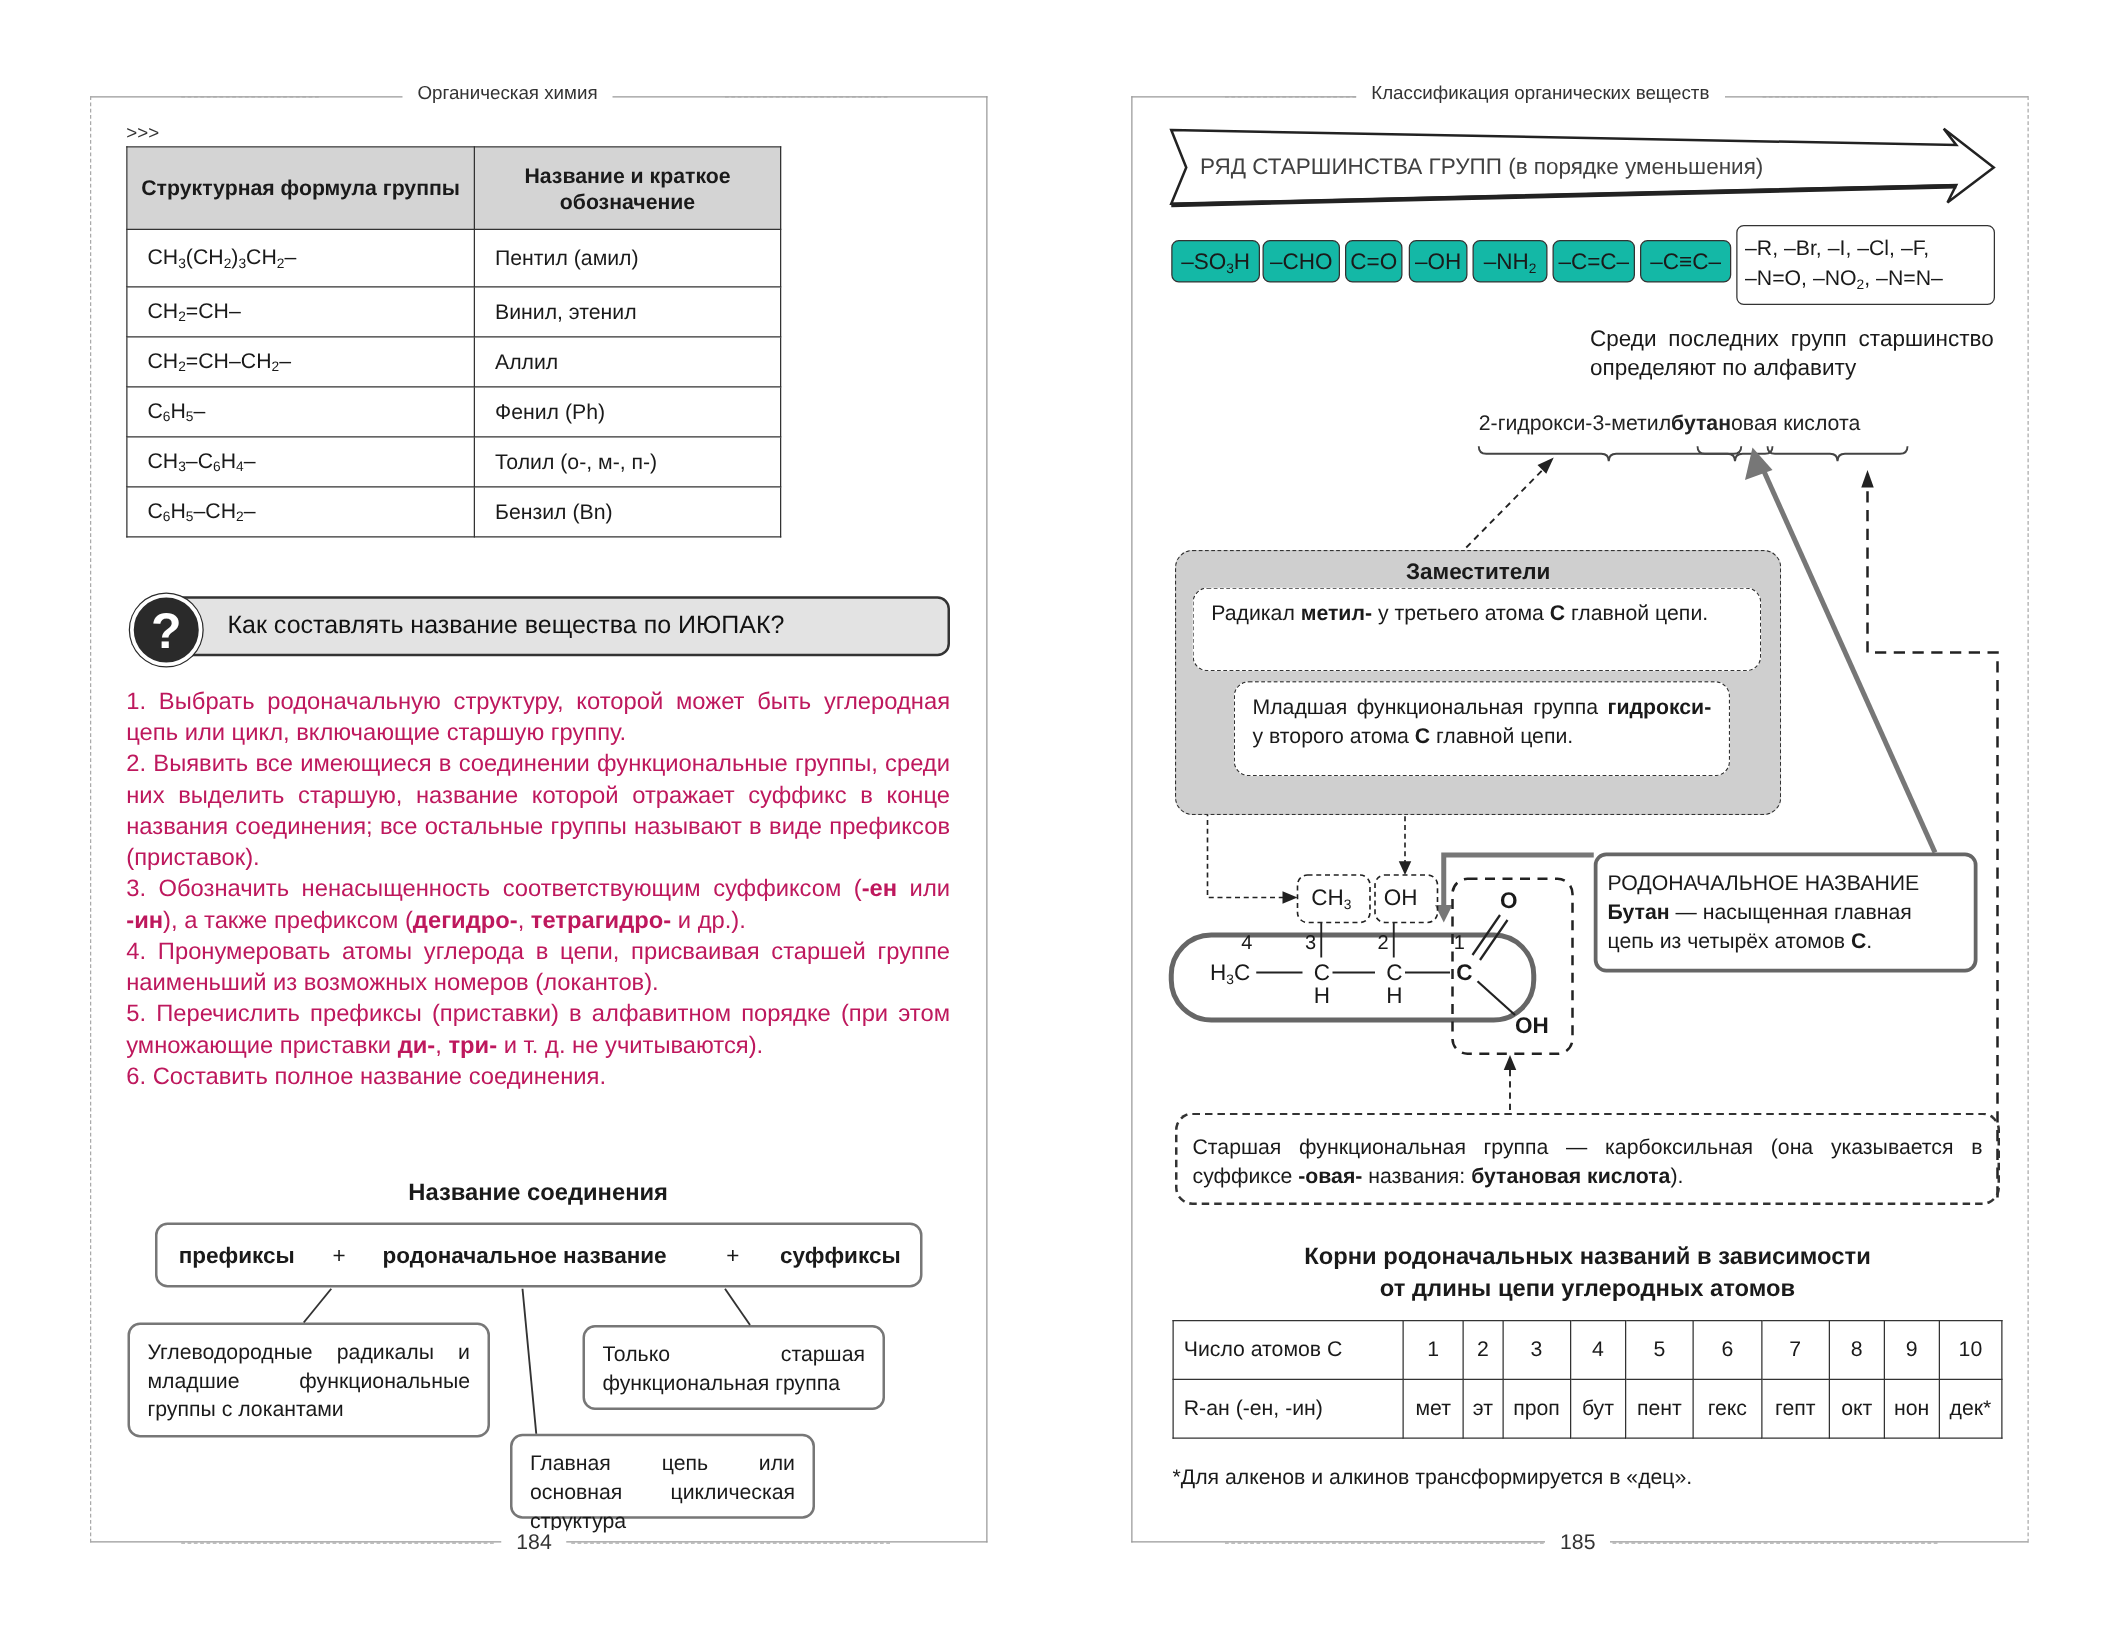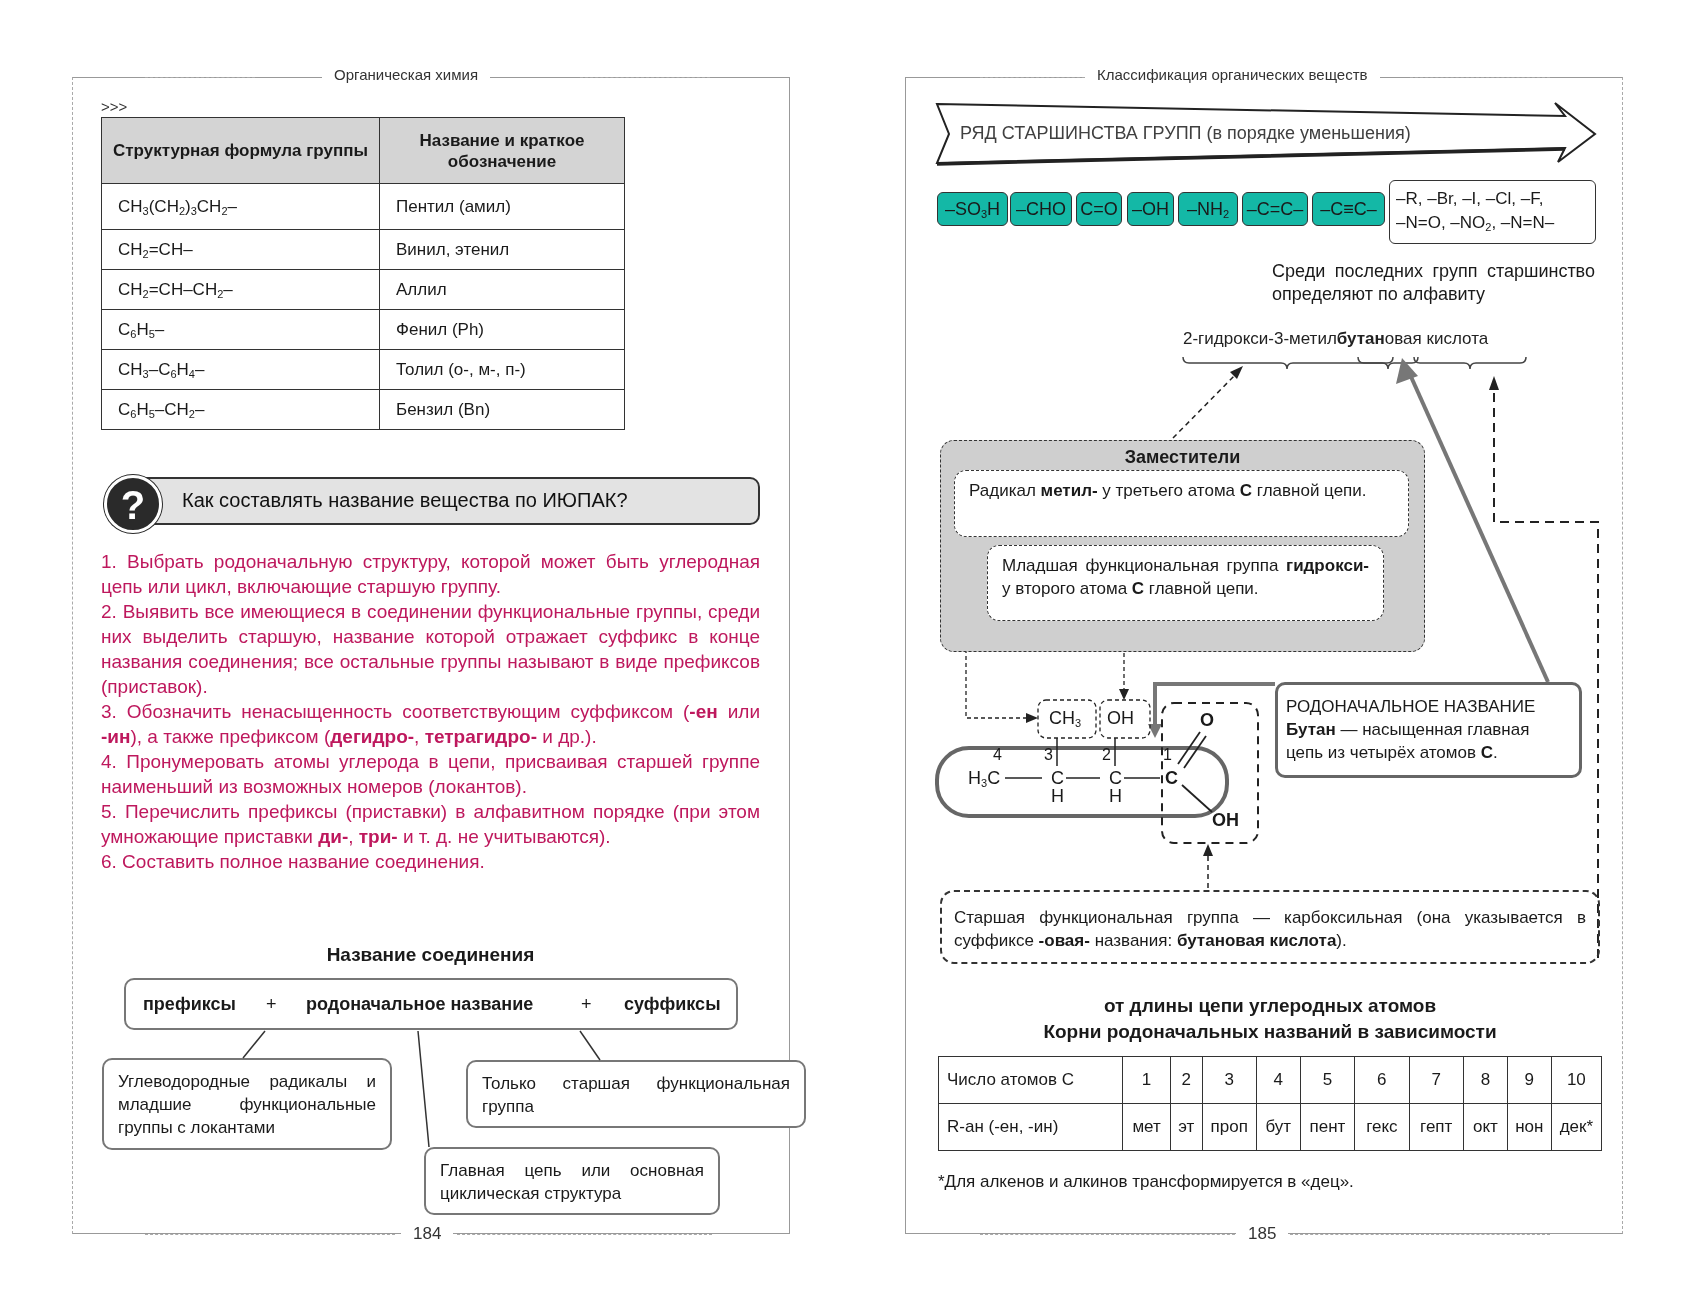--- a/index.html
+++ b/index.html
@@ -129,22 +129,22 @@
 
 <div class="formula-box">
   <span style="left:17px;">префиксы</span>
   <span style="left:140px; font-weight:normal;">+</span>
   <span style="left:180px;">родоначальное название</span>
   <span style="left:455px; font-weight:normal;">+</span>
   <span style="left:498px;">суффиксы</span>
 </div>
 
 <div class="box" style="left:102px; top:1058px; width:290px; height:92px;">Углеводородные радикалы и младшие функциональные группы с локантами</div>
-<div class="box" style="left:466px; top:1060px; width:340px; height:68px;">Только старшая функциональная группа</div>
-<div class="box" style="left:424px; top:1147px; width:296px; height:68px;">Главная цепь или основная циклическая структура</div>
+<div class="box" style="left:466px; top:1060px; width:242px; height:68px;">Только старшая функциональная группа</div>
+<div class="box" style="left:408px; top:1147px; width:244px; height:68px;">Главная цепь или основная циклическая структура</div>
 
 <div class="dash-seg" style="left:145px; top:1234px; width:250px;"></div>
 <div class="dash-seg" style="left:457px; top:1234px; width:255px;"></div>
 <div class="page-num" style="left:401px;">184</div>
 
 <div class="page-frame right"></div>
 <div class="dash-seg" style="left:980px; top:77px; width:110px;"></div>
 <div class="dash-seg" style="left:1410px; top:77px; width:140px;"></div>
 <div class="running-head" style="left:1085px;">Классификация органических веществ</div>
 
@@ -243,22 +243,22 @@
 <div class="abs" style="left:1163px; top:746px; font-size:16px;">1</div>
 
 <div class="rod-box">
   <div>РОДОНАЧАЛЬНОЕ НАЗВАНИЕ</div>
   <div id="rod-body"><b>Бутан</b> — насыщенная главная цепь из четырёх атомов <b>С</b>.</div>
 </div>
 
 <div class="senior-box" id="senior-box">Старшая функциональная группа — карбоксильная (она указывается в суффиксе <b>-овая-</b> названия: <b>бутановая кислота</b>).</div>
 
 <div class="roots-title">
+  <div>Корни родоначальных названий в зависимости</div>
   <div>от длины цепи углеродных атомов</div>
-  <div>Корни родоначальных названий в зависимости</div>
 </div>
 
 <table class="roots">
   <tbody>
       <tr id="roots-row1">
         <td class="hdr">Число атомов С</td>
         <td style="width: 46px;">1</td>
         <td style="width: 30px;">2</td>
         <td style="width: 52px;">3</td>
         <td style="width: 42px;">4</td>

